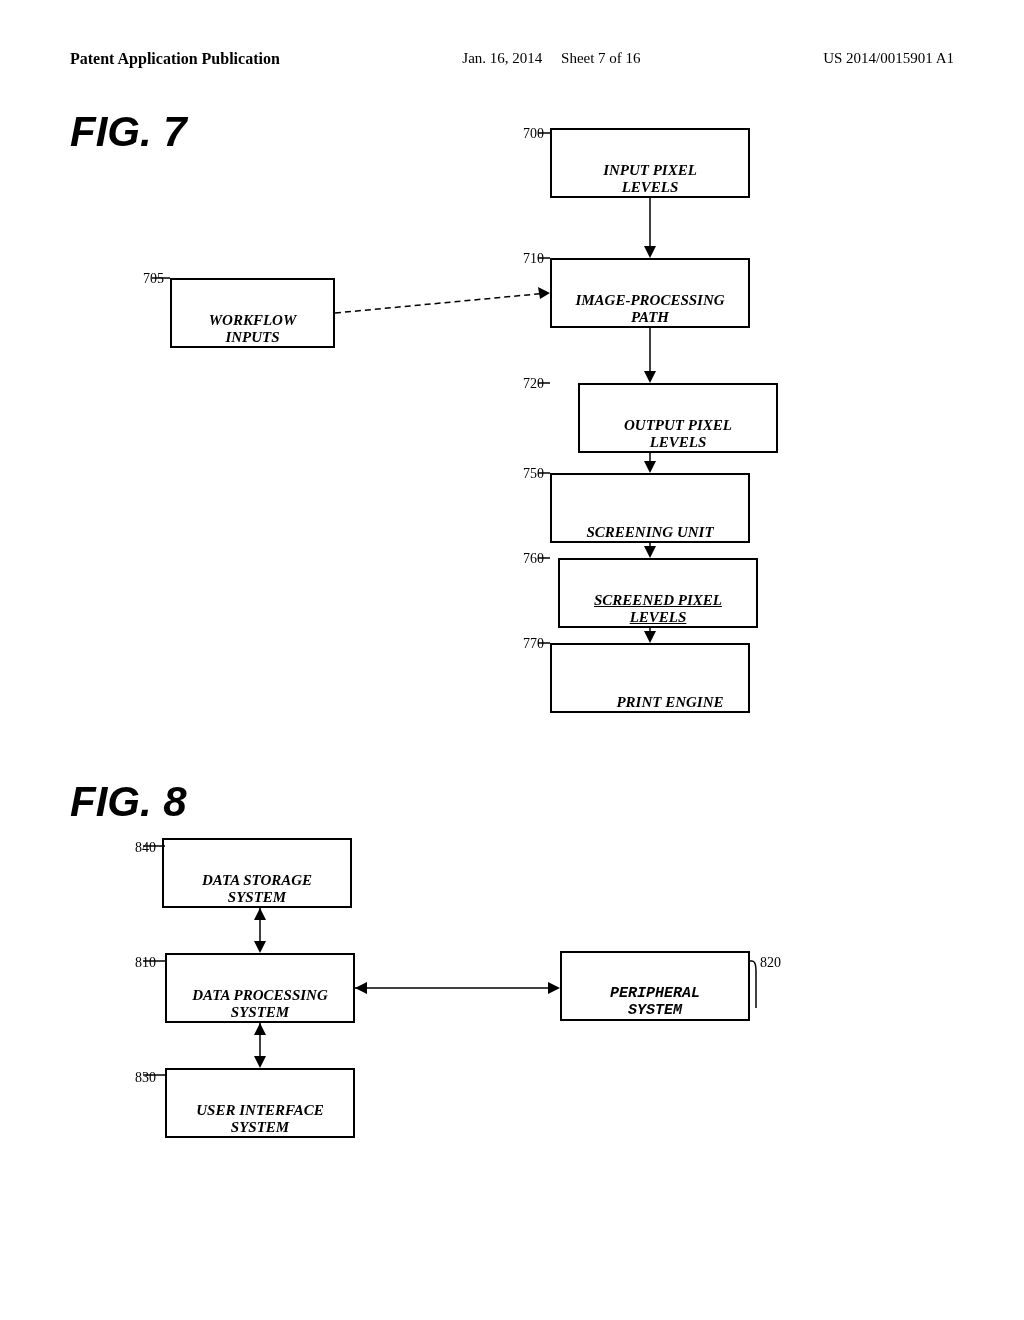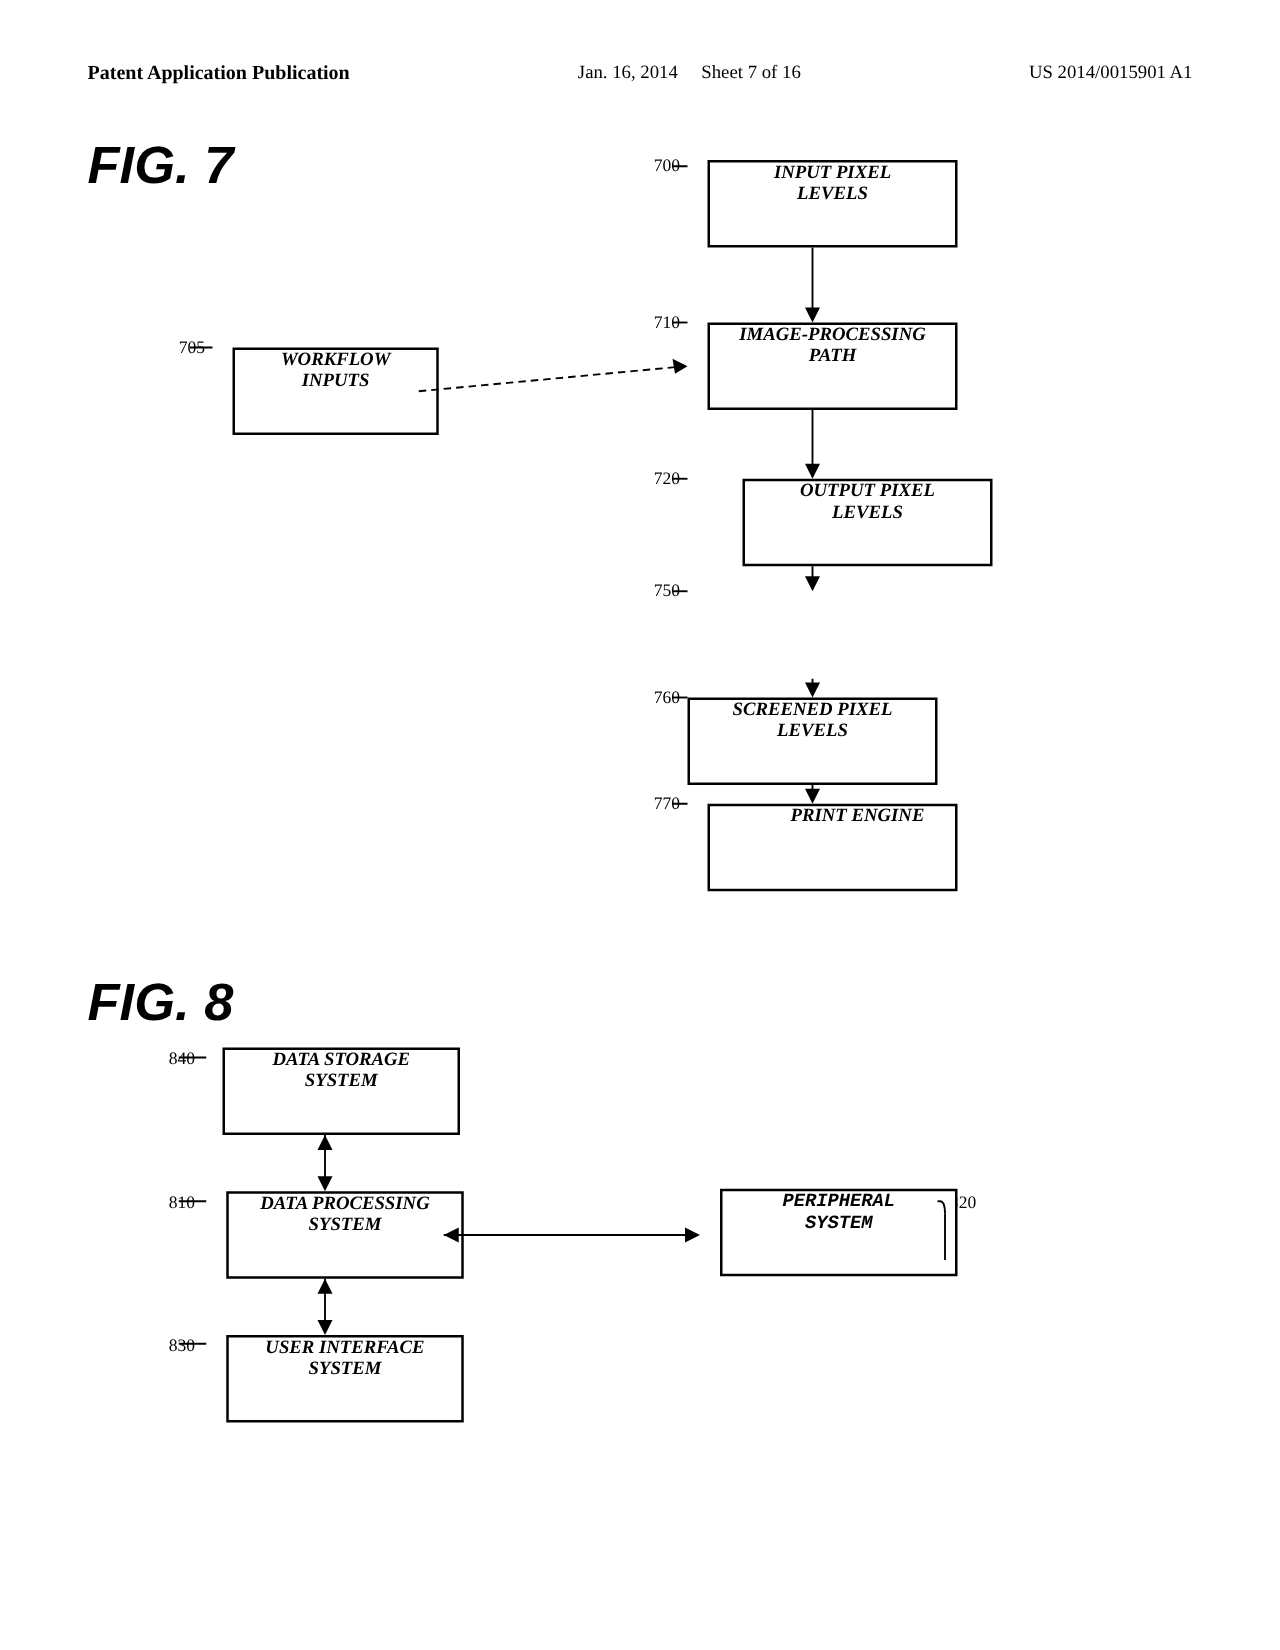--- a/index.html
+++ b/index.html
@@ -64,29 +64,28 @@
       position: absolute;
       left: 0;
       top: 10px;
       margin-top: 20px;
     }
 
     
     .box {
       border: 2px solid #000;
       display: flex;
-      align-items: flex-start;
+      align-items: flex-end;
       justify-content: center;
       text-align: center;
       font-style: italic;
       font-weight: bold;
       font-size: 15px;
       background: #fff;
       position: absolute;
-      margin-left: 16px;
     }
 
     
     .box-workflow {
       width: 165px;
       height: 70px;
       left: 100px;
       top: 200px;
     }
 
@@ -114,22 +113,23 @@
     .box-screening {
       width: 200px;
       height: 70px;
       left: 480px;
       top: 395px;
     }
 
     .box-screened-pixel {
       width: 200px;
       height: 70px;
-      left: 464px;
+      left: 488px;
       top: 480px;
+      text-decoration: underline;
     }
 
     .box-print-engine {
       width: 200px;
       height: 70px;
       left: 480px;
       top: 565px;
       padding-left: 40px;
     }
 
@@ -221,20 +221,23 @@
 
       <div class="box box-input-pixel">
         <span>INPUT PIXEL<br>LEVELS</span>
       </div>
       <div class="box box-image-proc">
         <span>IMAGE-PROCESSING<br>PATH</span>
       </div>
       <div class="box box-output-pixel">
         <span>OUTPUT PIXEL<br>LEVELS</span>
       </div>
+      <div class="box box-screening">
+        <span>SCREENING UNIT</span>
+      </div>
       <div class="box box-screened-pixel">
         <span>SCREENED PIXEL<br>LEVELS</span>
       </div>
       <div class="box box-print-engine">
         <span>PRINT ENGINE</span>
       </div>
       <div class="box box-workflow">
         <span>WORKFLOW<br>INPUTS</span>
       </div>
 

